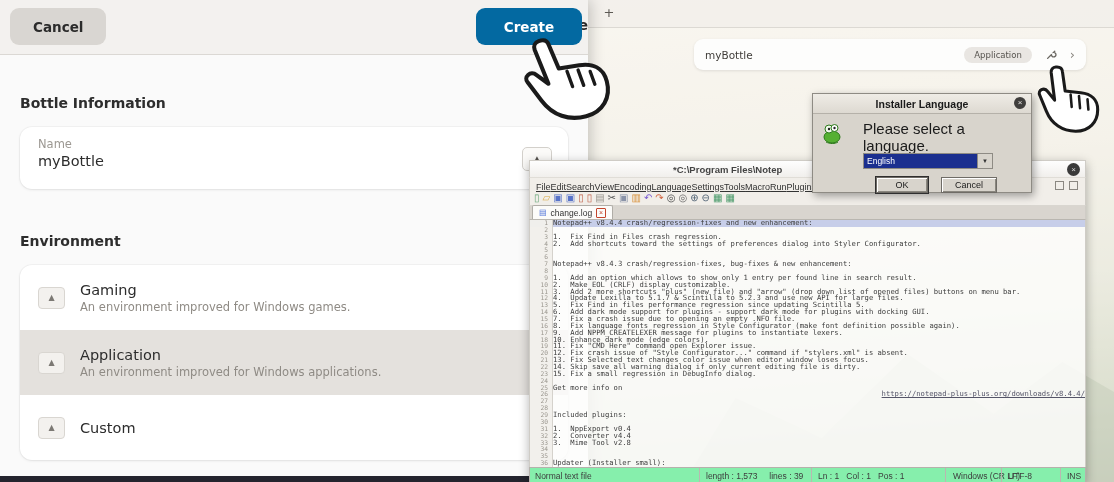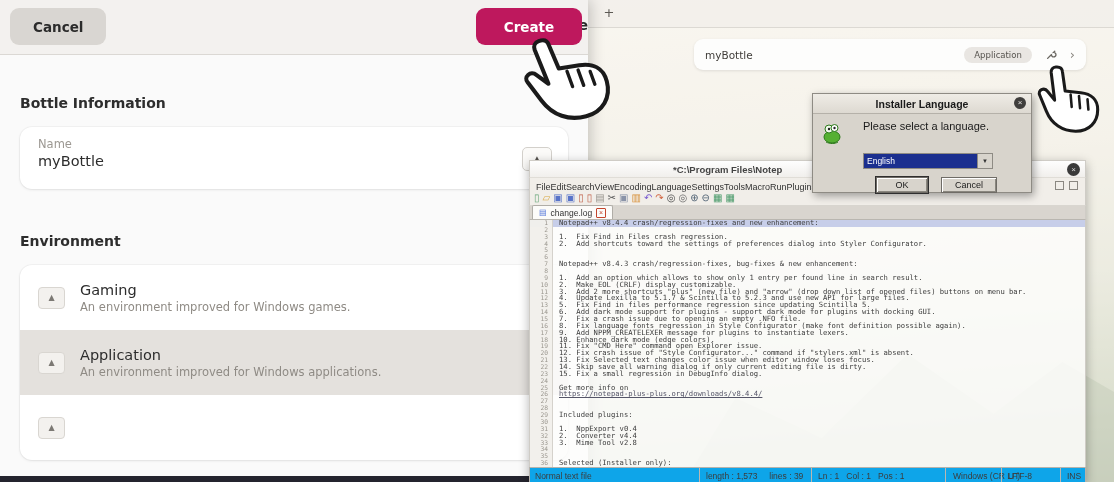--- a/index.html
+++ b/index.html
@@ -66,60 +66,60 @@
   
   .npp{position:absolute;left:529px;top:160px;width:557px;height:322px;z-index:4;
     box-shadow:0 3px 10px rgba(0,0,0,.3);font-family:"Liberation Sans",sans-serif;}
   .npp-titlebar{position:relative;height:18px;background:linear-gradient(#fefefe,#f1efec);
     border:1px solid #cfccc6;border-bottom:1px solid #e0ddd7;box-sizing:border-box;}
   .npp-title{position:absolute;left:143px;top:3px;font-size:9.5px;font-weight:bold;color:#444;white-space:pre;}
   .npp-close{position:absolute;right:5px;top:2px;width:13px;height:13px;border-radius:50%;
     background:#3a3a3a;color:#ddd;font-size:8px;line-height:13px;text-align:center;}
   .npp-menubar{position:relative;height:13px;background:#f1eee9;display:flex;align-items:center;
     gap:10px;padding:0 6px;border-left:1px solid #cfccc6;border-right:1px solid #cfccc6;box-sizing:border-box;}
-  .menu-item{font-size:9px;color:#333;white-space:nowrap;}
+  .menu-item{font-size:9px;color:#333;white-space:nowrap;text-decoration:underline;}
   .win-squares{position:absolute;right:7px;top:3px;display:flex;gap:5px;}
   .win-sq{width:7px;height:7px;border:1px solid #8a8781;background:transparent;}
   .npp-toolbar{height:15px;background:#f1eee9;border-bottom:1px solid #d9d6d0;display:flex;
     align-items:center;gap:3px;padding:0 4px;border-left:1px solid #cfccc6;border-right:1px solid #cfccc6;box-sizing:border-box;}
   .tb-icon{font-size:10px;line-height:1;}
   .npp-tabbar{height:14px;background:#d9d5cf;border-bottom:1px solid #b9b6b0;display:flex;align-items:flex-end;
     border-left:1px solid #cfccc6;border-right:1px solid #cfccc6;box-sizing:border-box;}
   .npp-tab{height:13px;margin-left:2px;background:#fcfbf9;border:1px solid #b0ada7;border-bottom:none;
     border-radius:2px 2px 0 0;display:flex;align-items:center;gap:4px;padding:0 6px;}
   .tab-doc{color:#4a6fd8;font-size:8px;}
   .tab-label{font-size:8.5px;color:#333;}
   .tab-close{width:8px;height:8px;border:1px solid #c4452c;color:#c4452c;font-size:7px;
     line-height:7px;text-align:center;border-radius:1px;}
   .npp-editor{height:247px;background:rgba(253,253,252,.84);border-left:1px solid #cfccc6;
     border-right:1px solid #cfccc6;box-sizing:border-box;overflow:hidden;}
   .code-line{display:flex;height:6.861px;}
   .code-line.selected{background:#c7cee9;}
   .ln{width:18px;flex:none;text-align:right;padding-right:4px;background:rgba(242,240,235,.97);
     border-right:1px solid #d5d2cc;color:#9a968e;font:6.3px/6.8px "DejaVu Sans Mono",monospace;}
-  .code{flex:1;padding-left:6px;white-space:pre;color:#3c3c3c;
+  .code{flex:1;white-space:pre;color:#3c3c3c;
     font:7.2px/6.8px "DejaVu Sans Mono",monospace;}
-  .code-line.link .code{color:#555568;text-decoration:underline;}
-  .npp-statusbar{position:relative;height:16px;background:#0ea5e9;border:1px solid #b5b2ac;
+  .code-line.link .code{color:#555568;text-decoration:underline;text-align:right;}
+  .npp-statusbar{position:relative;height:16px;background:#86efac;border:1px solid #b5b2ac;
     box-sizing:border-box;font-size:8.5px;color:#3c3c3c;}
   .sb{position:absolute;top:3px;white-space:pre;}
   .sb-sep{position:absolute;top:0;width:1px;height:100%;background:#bab7b1;}
 
   
   .installer{position:absolute;left:812px;top:93px;width:220px;height:100px;z-index:6;
     background:#d8d4cc;border:1px solid #8e8b84;box-shadow:2px 3px 8px rgba(0,0,0,.35);
     font-family:"Liberation Sans",sans-serif;box-sizing:border-box;}
   .inst-titlebar{position:relative;height:19px;background:linear-gradient(#efece6,#ddd9d1);
     border-bottom:1px solid #b5b1a9;}
   .inst-title{position:absolute;left:0;right:0;top:4px;text-align:center;font-size:10.5px;
     font-weight:bold;color:#1a1a1a;}
   .inst-close{position:absolute;right:5px;top:3px;width:12px;height:12px;border-radius:50%;
     background:#3f3e3c;color:#e8e6e2;font-size:8px;line-height:12px;text-align:center;}
   .inst-icon{position:absolute;left:8px;top:27px;}
-  .inst-msg{position:absolute;left:50px;top:26px;font-size:11px;color:#1a1a1a;}
+  .inst-msg{position:absolute;left:50px;top:26px;font-size:15px;color:#1a1a1a;}
   .inst-select{position:absolute;left:50px;top:59px;width:130px;height:16px;background:#fff;
     border:1px solid #8e8b84;box-sizing:border-box;display:flex;}
   .inst-sel-val{flex:1;background:#1b2f8f;color:#fff;font-size:8.5px;line-height:14px;padding-left:3px;}
   .inst-sel-arrow{width:14px;background:#d8d4cc;border-left:1px solid #8e8b84;font-size:6px;
     color:#333;text-align:center;line-height:14px;}
   .inst-btn{position:absolute;top:83px;height:16px;background:#d8d4cc;border:1px solid #6f6c66;
     box-shadow:inset 1px 1px 0 #fff,inset -1px -1px 0 #8a877f;font-family:inherit;font-size:9px;
     color:#1a1a1a;text-align:center;line-height:14px;box-sizing:border-box;}
   .inst-ok{left:63px;width:52px;outline:1px solid #2f2f2f;}
   .inst-cancel{left:128px;width:56px;}
@@ -149,21 +149,21 @@
         <path d="M3.5 12.5 L8 8 M8.6 7.4 a3 3 0 1 0 2.8-2.8 l1.6-1.6" fill="none" stroke="#6b6862" stroke-width="1.8" stroke-linecap="round"></path>
       </svg>
   </span>
   <span class="row-chevron">›</span>
 </div>
 
 <div class="new-bottle">
   <div class="nb-header">
     <button class="nb-cancel">Cancel</button>
     <div class="nb-title">New Bottle</div>
-    <button class="nb-create" style="background:#be185d;">Create</button>
+    <button class="nb-create" style="background:#0369a1;">Create</button>
   </div>
   <div class="nb-content">
     <div class="nb-heading">Bottle Information</div>
     <div class="name-card">
       <div class="name-ph">Name</div>
       <div class="name-val">myBottle</div>
       <div class="dice-btn">▲</div>
     </div>
     <div class="nb-heading env-heading">Environment</div>
     <div class="env-card">
@@ -177,20 +177,21 @@
       <div class="env-row selected">
         <span class="env-icon">▲</span>
         <span class="env-texts">
           <div class="env-title">Application</div>
           <div class="env-desc">An environment improved for Windows applications.</div>
         </span>
       </div>
       <div class="env-row">
         <span class="env-icon">▲</span>
         <span class="env-texts">
+          <div class="env-title">Custom</div>
         </span>
         <span class="env-chevron">›</span>
       </div>
     </div>
   </div>
 </div>
 <div class="dark-strip"></div>
 
 <div class="npp">
   <div class="npp-titlebar">
@@ -368,21 +369,21 @@
       <div class="code-line">
       <span class="ln">34</span>
       <span class="code"></span>
     </div>
       <div class="code-line">
       <span class="ln">35</span>
       <span class="code"></span>
     </div>
       <div class="code-line">
       <span class="ln">36</span>
-      <span class="code">Selected (Installer only):</span>
+      <span class="code">Updater (Installer small):</span>
     </div>
     </div>
   <div class="npp-statusbar">
     <span class="sb" style="left:5px">Normal text file</span>
     <span class="sb" style="left:176px">length : 1,573     lines : 39</span>
     <span class="sb" style="left:288px">Ln : 1   Col : 1   Pos : 1</span>
     <span class="sb" style="left:423px">Windows (CR LF)</span>
     <span class="sb" style="left:478px">UTF-8</span>
     <span class="sb" style="left:537px">INS</span>
     <span class="sb-sep" style="left:169px"></span>

